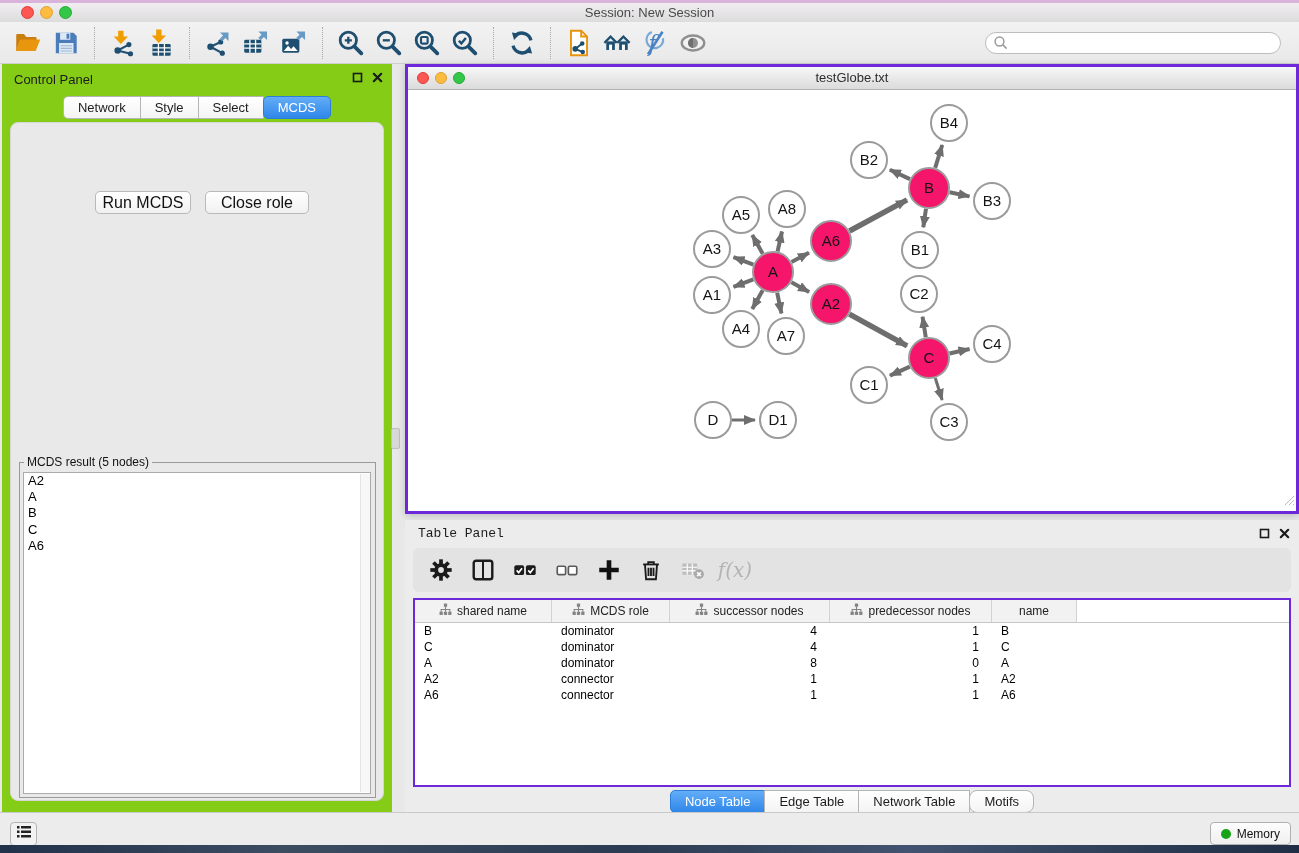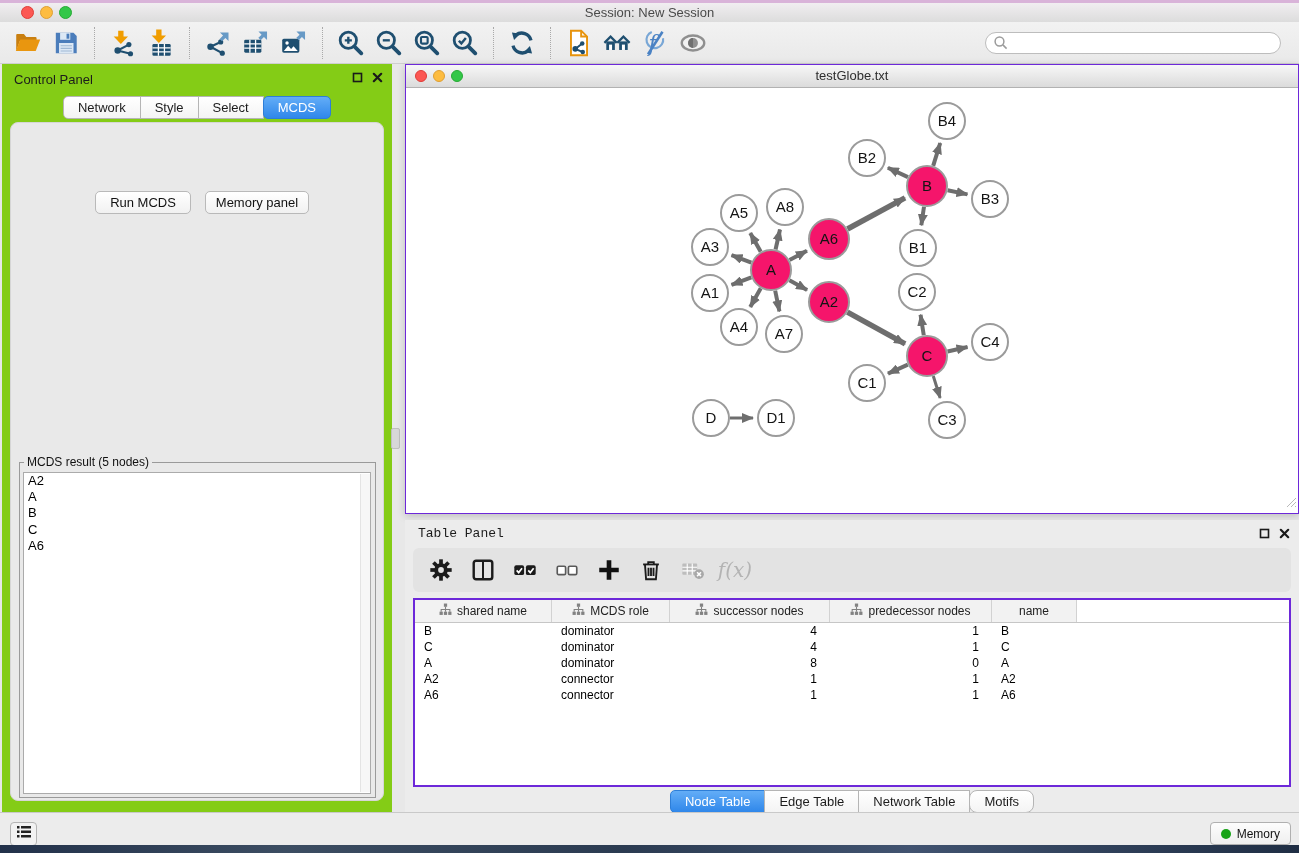--- a/index.html
+++ b/index.html
@@ -48,39 +48,39 @@
   .cp-tabs{position:absolute;left:0;top:32px;width:100%;display:flex;justify-content:center;}
   .cp-body{position:absolute;left:8px;top:58px;width:374px;height:679px;box-sizing:border-box;
     background:#e9e9e9;border:1px solid #d6d6d6;border-radius:8px;}
   .opt-label{margin-top:13px;text-align:center;font-size:13px;color:#111;}
   .dropdown{position:absolute;left:34px;top:34px;width:312px;height:24px;box-sizing:border-box;
     background:#fff;border:1px solid #b9b9b9;border-radius:4px;display:flex;align-items:center;}
   .dropdown-text{flex:1;padding-left:8px;font-size:13px;color:#111;white-space:nowrap;overflow:hidden;}
   .dropdown-stepper{width:19px;height:20px;margin-right:1px;border-radius:3px;flex:0 0 auto;
     background:linear-gradient(#6db5f8,#2e86ea);display:flex;align-items:center;justify-content:center;}
   .cp-btn{position:absolute;top:68px;height:23px;box-sizing:border-box;border:1px solid #b9b9b9;border-radius:5px;
-    background:linear-gradient(#ffffff,#f1f1f1);font-size:13px;color:#111;
+    background:linear-gradient(#ffffff,#f1f1f1);font-size:16px;color:#111;
     display:flex;align-items:center;justify-content:center;}
   #run-btn{left:84px;width:96px;}
   #closepanel-btn{left:194px;width:104px;}
   .result-box{position:absolute;left:8px;top:339px;width:357px;height:336px;box-sizing:border-box;
     border:1px solid #9a9a9a;}
   .result-legend{position:absolute;left:4px;top:-8px;background:#e9e9e9;padding:0 3px;font-size:12px;color:#111;}
   .result-list{position:absolute;left:3px;top:9px;right:4px;bottom:3px;background:#fff;
     border:1px solid #ababab;overflow:hidden;}
   .result-item{font-size:13px;line-height:16.2px;padding-left:4px;color:#000;}
   .result-scroll{position:absolute;right:0;top:1px;bottom:1px;width:9px;background:#f7f7f7;border-left:1px solid #e4e4e4;}
 
   
   .divider-grip{position:absolute;left:391px;top:428px;width:9px;height:21px;background:#d8d8d8;
     border:1px solid #bfbfbf;border-radius:2px;box-sizing:border-box;}
 
   
   .net-window{position:absolute;left:405px;top:64px;width:894px;height:450px;box-sizing:border-box;
-    border:1px solid #6d28d9;background:#fff;box-shadow:0 2px 8px rgba(0,0,0,0.18);}
+    border:3px solid #6d28d9;background:#fff;box-shadow:0 2px 8px rgba(0,0,0,0.18);}
   .net-titlebar{position:relative;height:22px;background:linear-gradient(#f7f7f7,#dbdbdb);border-bottom:1px solid #b2b2b2;}
   .net-title{text-align:center;font-size:13px;color:#2e2e2e;line-height:22px;}
   .net-lights{position:absolute;left:9px;top:5px;display:flex;gap:6px;}
   .net-lights .light{width:12px;height:12px;}
   .net-canvas{position:absolute;left:0;top:23px;right:0;bottom:0;background:#fff;}
   .resize-grip{position:absolute;right:1px;bottom:1px;}
 
   
   .table-panel{position:absolute;left:405px;top:520px;width:894px;height:292px;background:#ececec;}
   .tp-title{position:absolute;left:13px;top:6px;font-family:Liberation Mono, monospace;}
@@ -295,21 +295,21 @@
         <div class="seg first">Network</div>
         <div class="seg">Style</div>
         <div class="seg">Select</div>
         <div class="seg last active">MCDS</div>
       </div>
 
     <div class="cp-body">
 
 
       <div class="cp-btn" id="run-btn">Run MCDS</div>
-      <div class="cp-btn" id="closepanel-btn">Memory panel</div>
+      <div class="cp-btn" id="closepanel-btn">Close role</div>
 
       <div class="result-box">
         <div class="result-legend">MCDS result (5 nodes)</div>
         <div class="result-list">
           <div class="result-scroll"></div>
         <div class="result-item">A2</div>
             <div class="result-item">A</div>
             <div class="result-item">B</div>
             <div class="result-item">C</div>
             <div class="result-item">A6</div>

